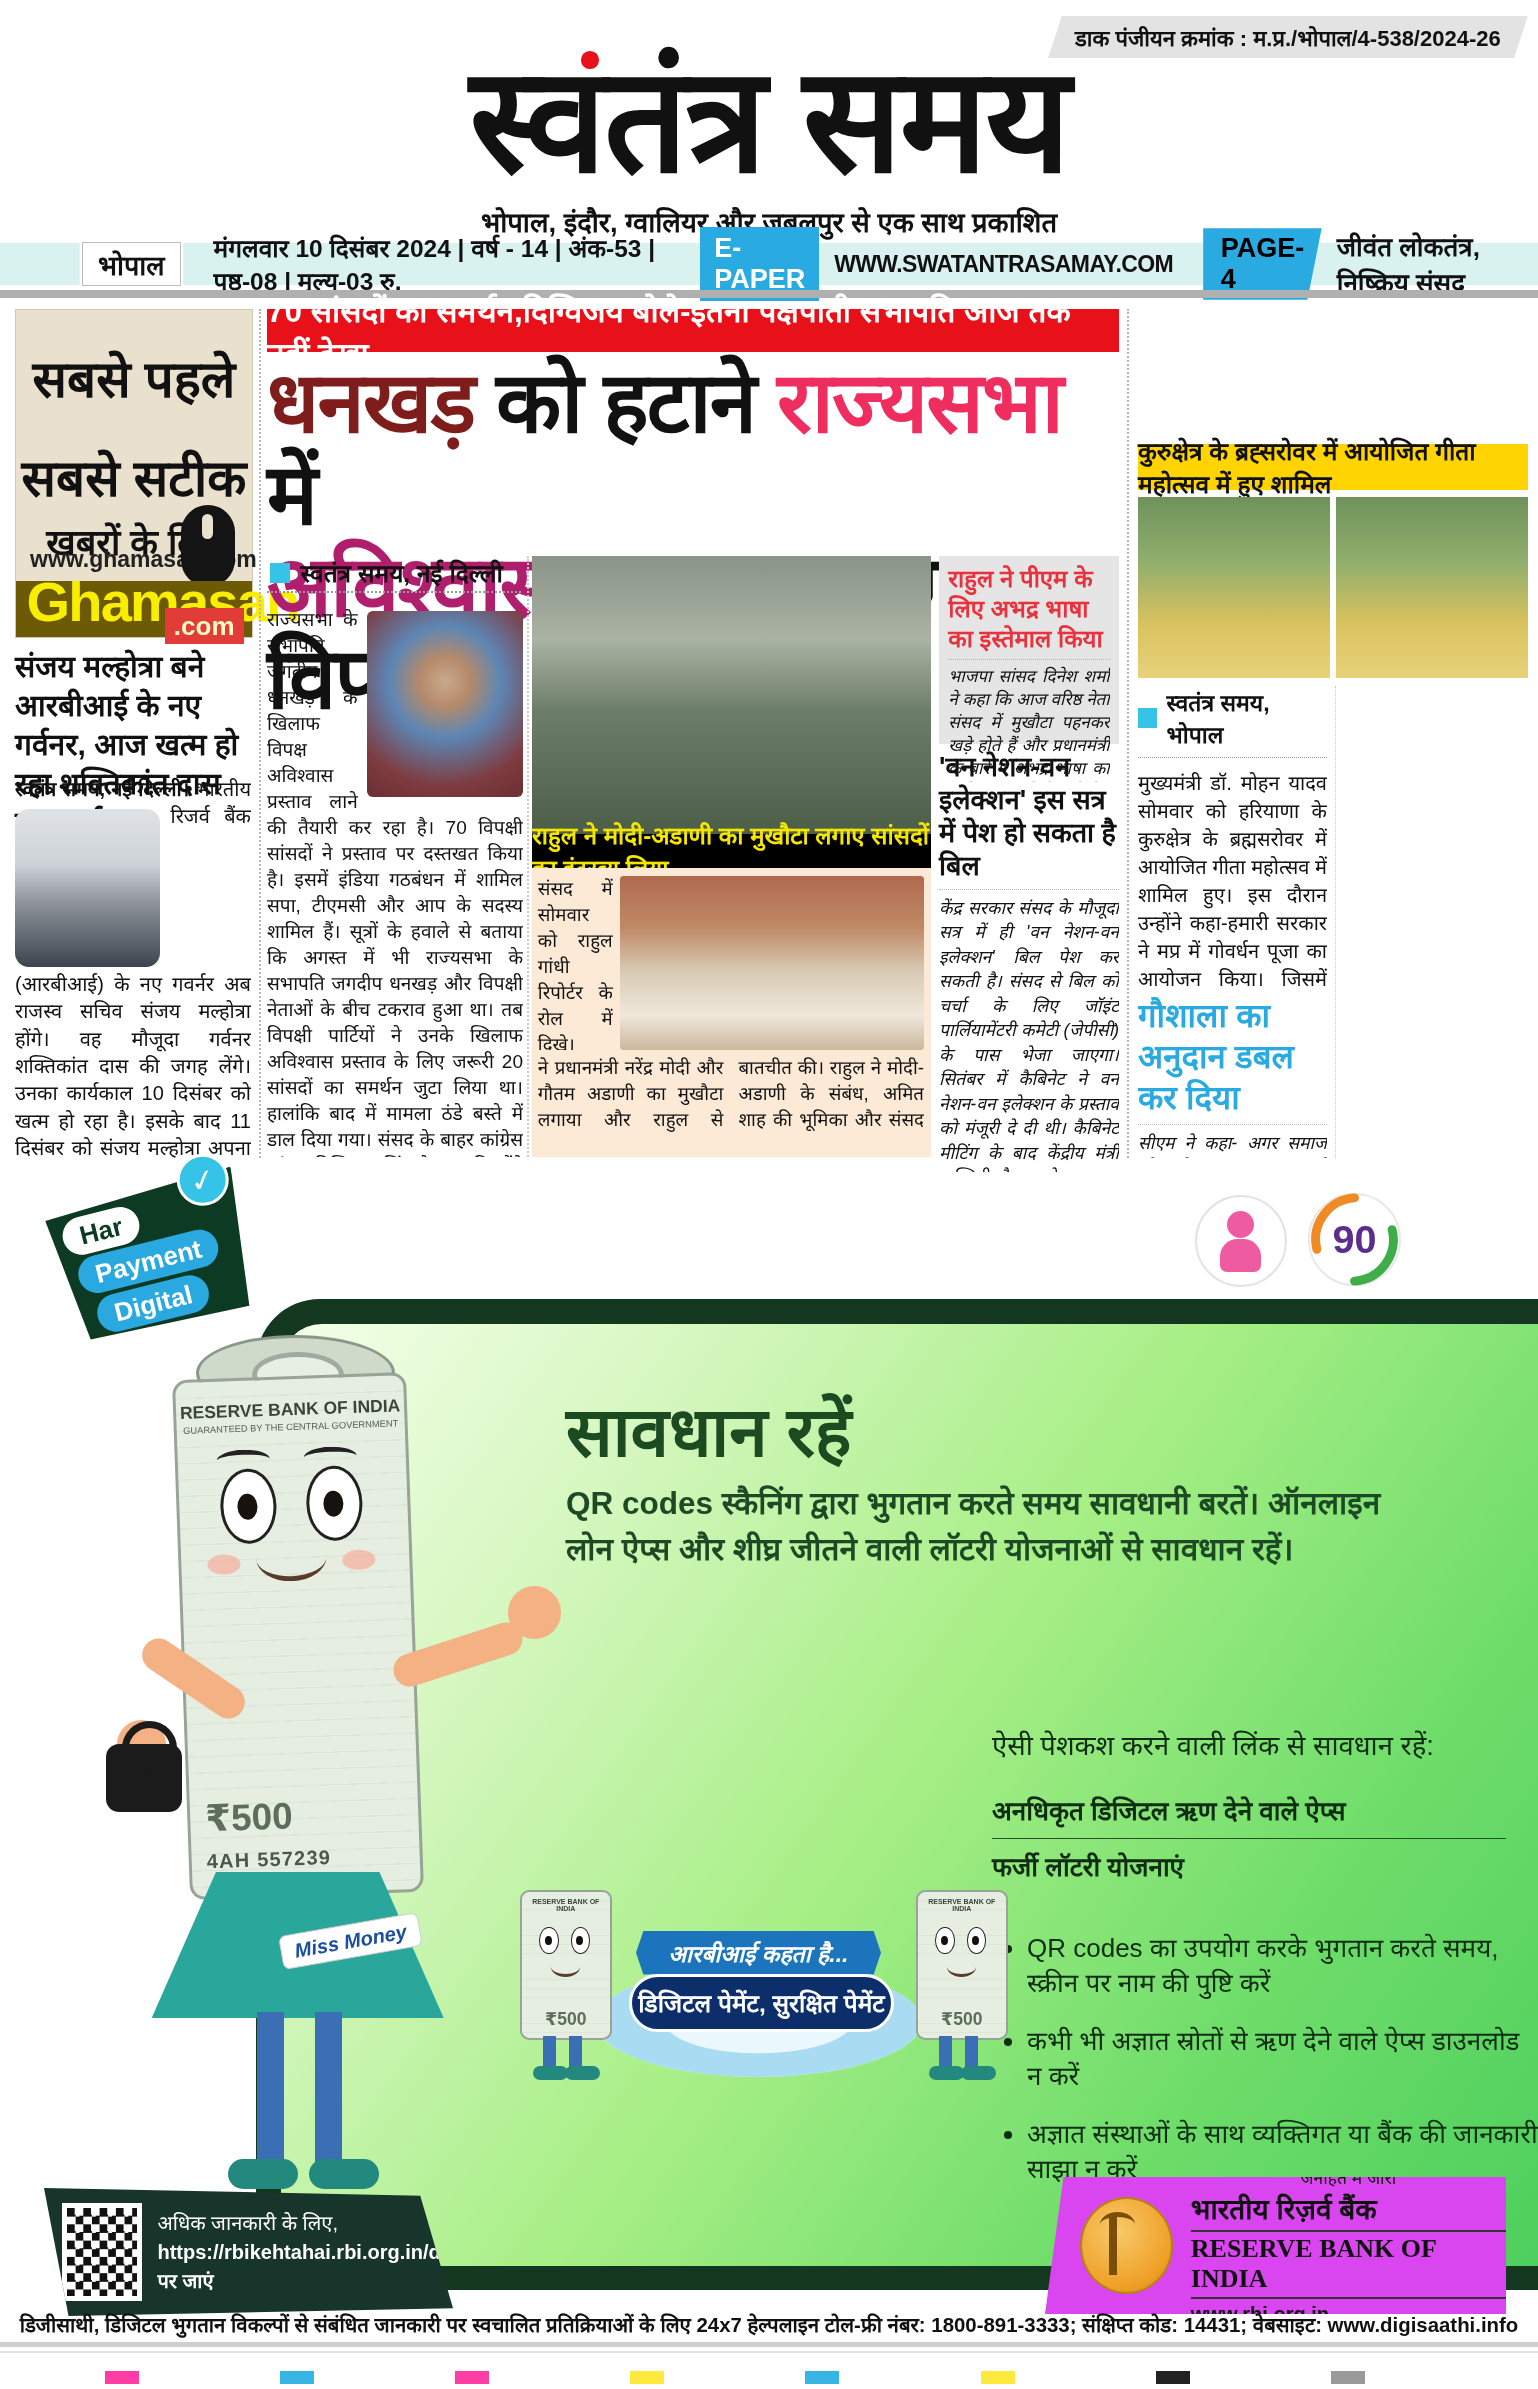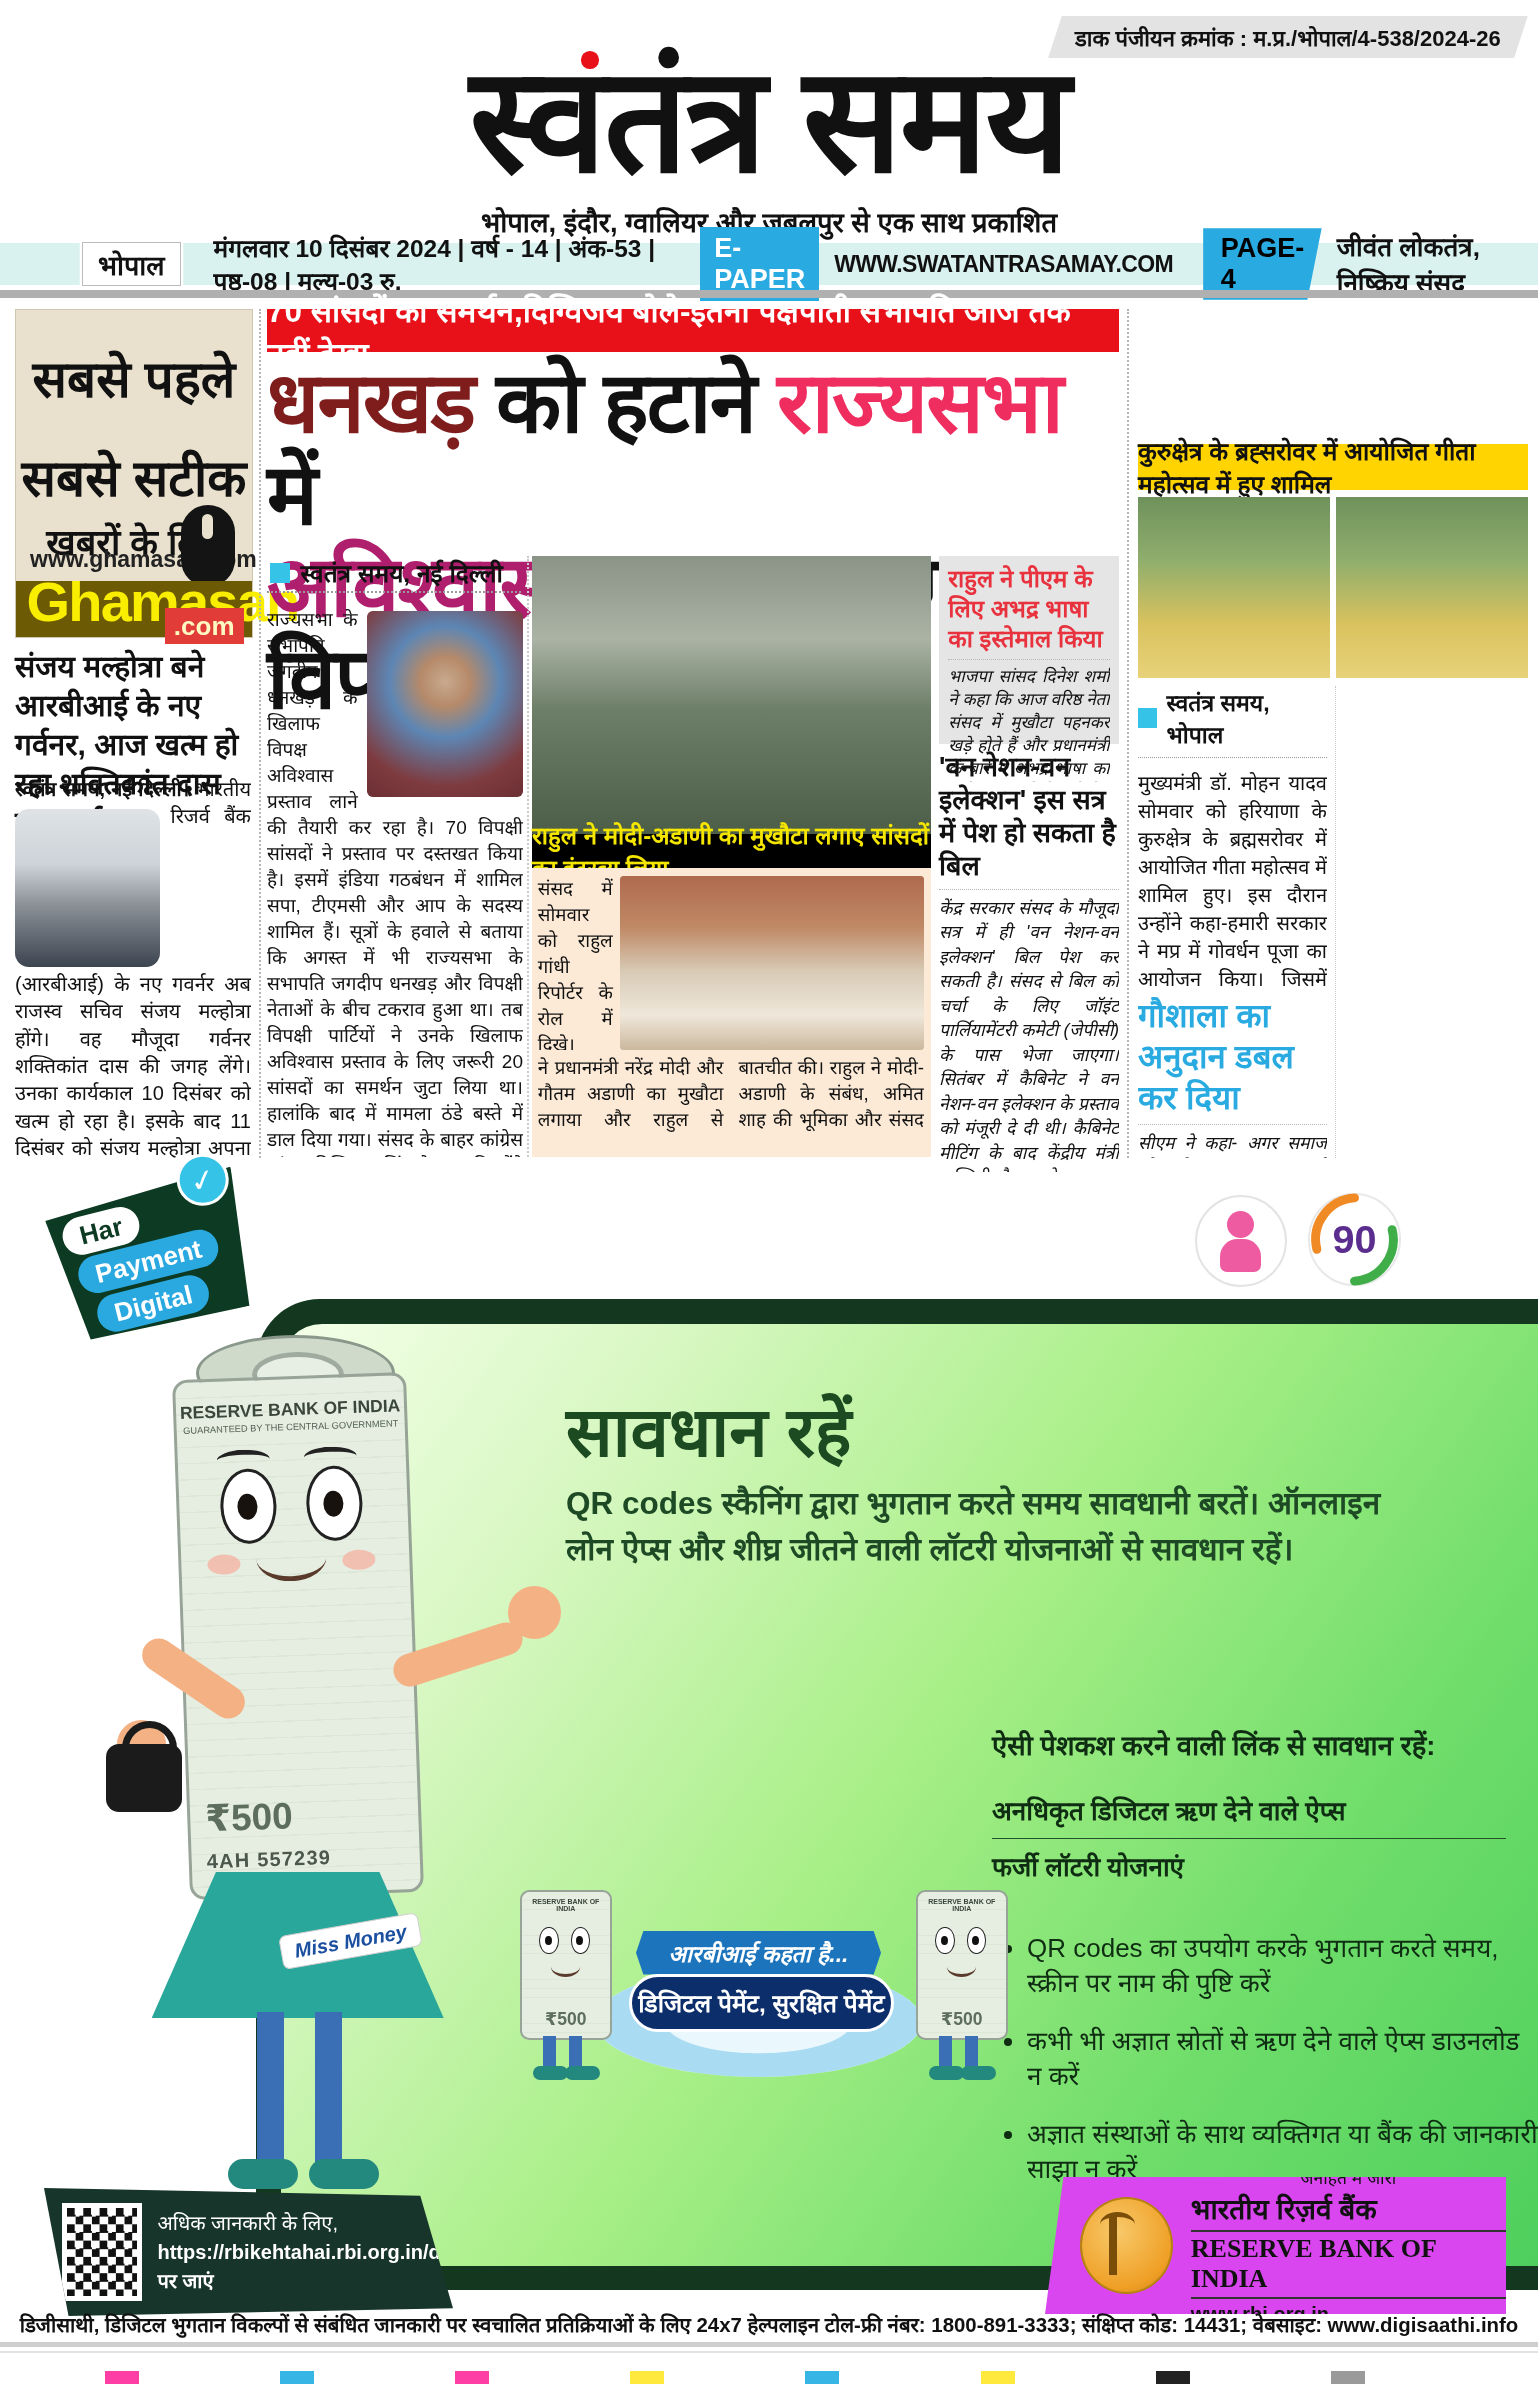--- a/index.html
+++ b/index.html
@@ -106,21 +106,21 @@
   
   .ad-wrap{top:1172px;left:0;width:1538px;height:1137px;background:#ffffff;}
   .tablet{position:absolute;top:127px;left:256px;width:1283px;height:991px;background:#14381f;
           border-radius:64px 0 0 64px;}
   .screen{position:absolute;top:152px;left:281px;width:1257px;height:942px;border-radius:41px 0 0 41px;
       background:linear-gradient(125deg,#f4ffe9 0%,#d6f7c0 22%,#a8ef87 48%,#6fdd6a 75%,#4ecf5d 100%);}
   .ad-head{position:absolute;top:210px;left:566px;font-size:69px;font-weight:bold;color:#1c4a21;}
   .ad-para{position:absolute;top:308px;left:566px;width:864px;font-size:31.5px;line-height:46px;
            font-weight:bold;color:#1d4a25;}
   .offers{position:absolute;top:554px;left:992px;width:514px;color:#0e2d12;}
-  .offers-title{font-weight:bold;font-size:27.4px;margin-bottom:20px;}
+  .offers-title{font-weight:normal;font-size:27.4px;margin-bottom:20px;}
   .offer{font-size:26px;font-weight:bold;padding:9.3px 0;border-bottom:1.8px solid #23512a;}
   .offer:last-child{border-bottom:none;}
   .ad-bullets{position:absolute;top:759px;left:998px;width:514px;color:#0e2d12;font-size:26px;
               line-height:35px;margin:0;padding:0 0 0 29px;}
   .ad-bullets li{margin-bottom:23px;}
 
   .ribbon{position:absolute;top:17.5px;left:41px;width:233px;height:134px;transform:rotate(-14deg);}
   .ribbon-bg{position:absolute;left:16.3px;top:-3.5px;width:193px;height:140px;background:#0d3a22;
              clip-path:polygon(0 6%,100% 0,92% 100%,8% 96%);}
   .pill{position:absolute;font-weight:bold;font-size:26px;padding:3.5px 17.5px;border-radius:26px;}

